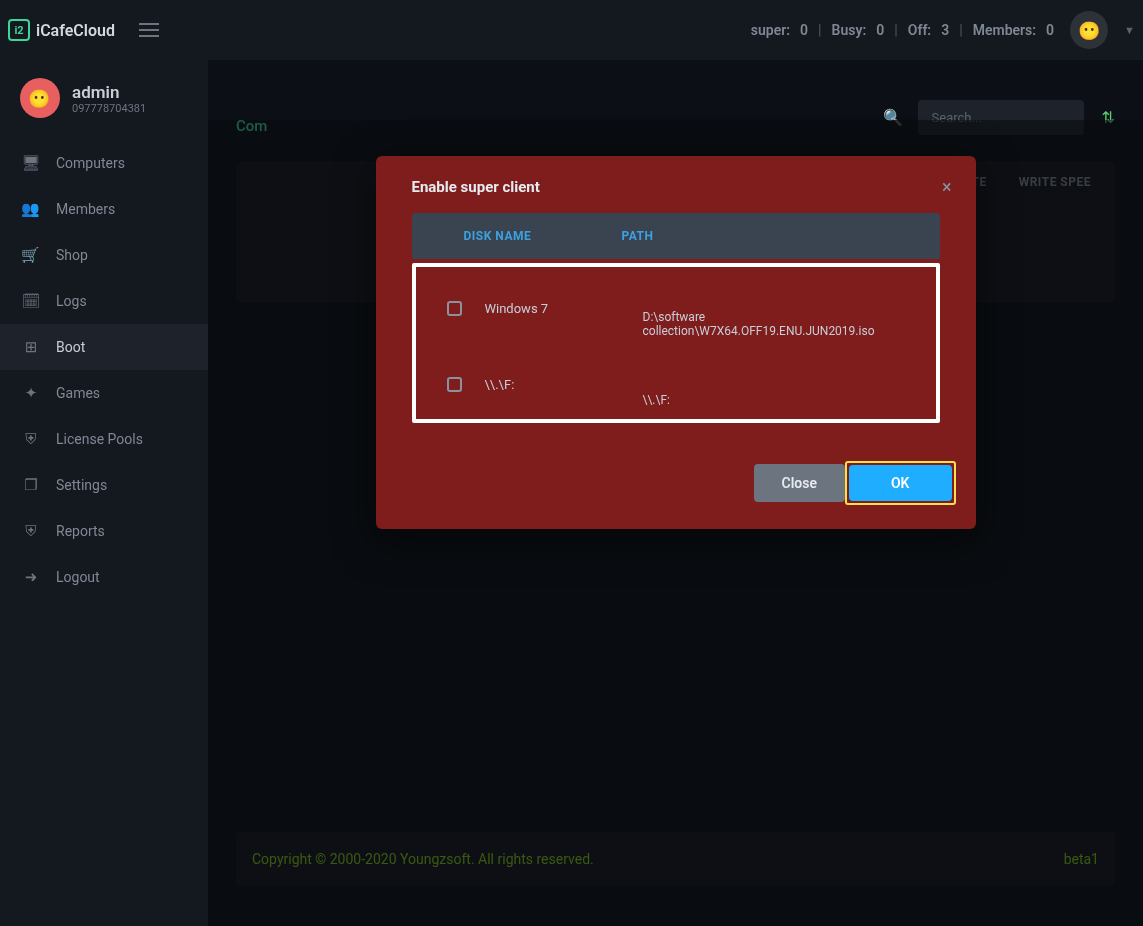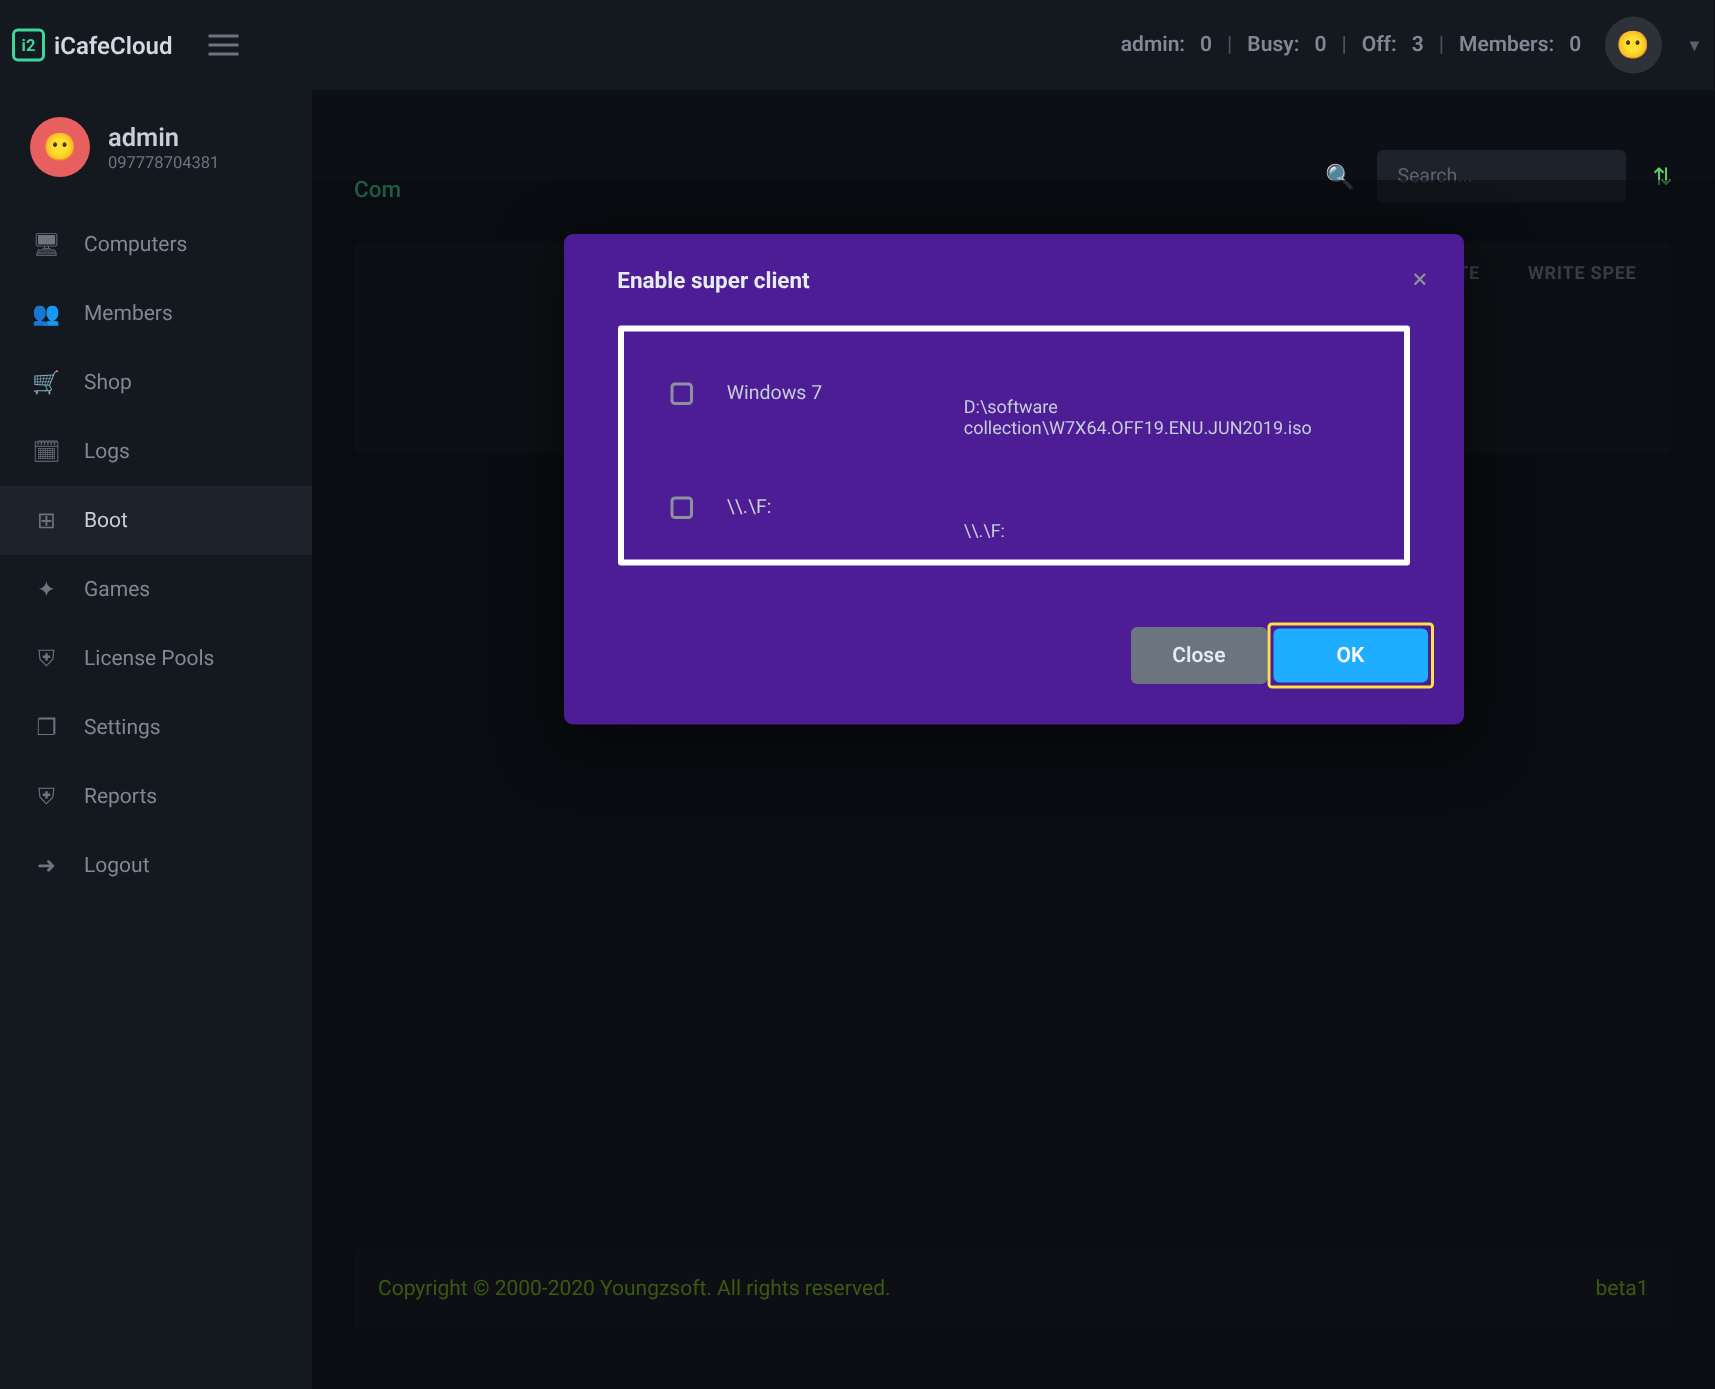--- a/index.html
+++ b/index.html
@@ -31,21 +31,21 @@
 .breadcrumb { color:#3dd598; font-size:15px; font-weight:500; cursor:pointer; }
 .search-wrap { margin-left:auto; display:flex; align-items:center; gap:8px; }
 .search-icon { color:#6c7480; font-size:16px; padding:0 6px; }
 .search-input { background:#1e232b; border:none; color:#aab3be; padding:10px 14px; border-radius:4px; width:166px; font-size:13px; }
 .search-input::placeholder { color:#5a626e; }
 .network-icon { color:#5fcf6e; font-size:16px; margin-left:10px; }
 .table-head { display:flex; gap:32px; padding:14px 24px; color:#7f8894; font-weight:700; font-size:12px; letter-spacing:0.5px; background:#14181f; border-radius:6px 6px 0 0; margin-bottom:0; text-transform:uppercase; justify-content:flex-end; }
 .table-body { background:#14181f; height:100px; border-radius:0 0 6px 6px; }
 .footer { height:54px; background:#14181f; margin:0 28px 40px 28px; display:flex; align-items:center; justify-content:space-between; padding:0 16px; color:#84cc16; font-size:14px; border-radius:4px; }
 .modal-backdrop { position:absolute; inset:60px 0 0 0; background:rgba(8,10,14,0.6); display:flex; align-items:flex-start; justify-content:center; padding-top:36px; }
-.modal { width:600px; background:#4c1d95; border-radius:6px; box-shadow:0 10px 40px rgba(0,0,0,0.5); }
+.modal { width:600px; background:#7f1d1d; border-radius:6px; box-shadow:0 10px 40px rgba(0,0,0,0.5); }
 .modal-header { display:flex; justify-content:space-between; align-items:center; padding:20px 24px 16px 36px; }
 .modal-title { color:#e6ebf0; font-weight:700; font-size:15px; }
 .modal-close { color:#8a929e; font-size:18px; cursor:pointer; }
 .modal-body { padding:0 36px 20px 36px; }
 .modal-thead { display:flex; background:#3a4450; padding:16px 14px; border-radius:4px 4px 0 0; color:#3da0e0; font-weight:700; font-size:12px; letter-spacing:0.5px; }
 .mcol-check { width:38px; }
 .mcol-name { width:158px; }
 .modal-rows { border:4px solid #ffffff; border-radius:2px; margin-top:4px;padding-left:17px; }
 .modal-row { display:flex; align-items:center; padding:12px 14px; color:#c7ced7; font-size:13px; }
 .mrow-check { width:38px; display:flex; align-items:center; }
@@ -68,21 +68,21 @@
       <span>iCafeCloud</span>
     </div>
     <div class="hamburger">
         <span></span>
         <span></span>
         <span></span>
       </div>
   </div>
   <div class="topbar-right">
     <div class="stats">
-      <span>admin:</span>
+      <span>super:</span>
         <span>0</span>
       <span class="stat-sep">|</span>
       <span>Busy:</span>
         <span>0</span>
       <span class="stat-sep">|</span>
       <span>Off:</span>
         <span>3</span>
       <span class="stat-sep">|</span>
       <span>Members:</span>
         <span>0</span>
@@ -167,20 +167,25 @@
       <span>beta1</span>
     </div>
 
     <div class="modal-backdrop">
       <div class="modal">
         <div class="modal-header">
           <div class="modal-title">Enable super client</div>
           <div class="modal-close">×</div>
         </div>
         <div class="modal-body">
+          <div class="modal-thead">
+            <span class="mcol-check"></span>
+            <span class="mcol-name">DISK NAME</span>
+            <span>PATH</span>
+          </div>
           <div class="modal-rows">
             <div class="modal-row">
               <span class="mrow-check">
                   <span class="checkbox"></span>
                 </span>
               <span class="mrow-name">Windows 7</span>
               <span class="mrow-path">D:\software collection\W7X64.OFF19.ENU.JUN2019.iso</span>
             </div>
             <div class="modal-row">
               <span class="mrow-check">

